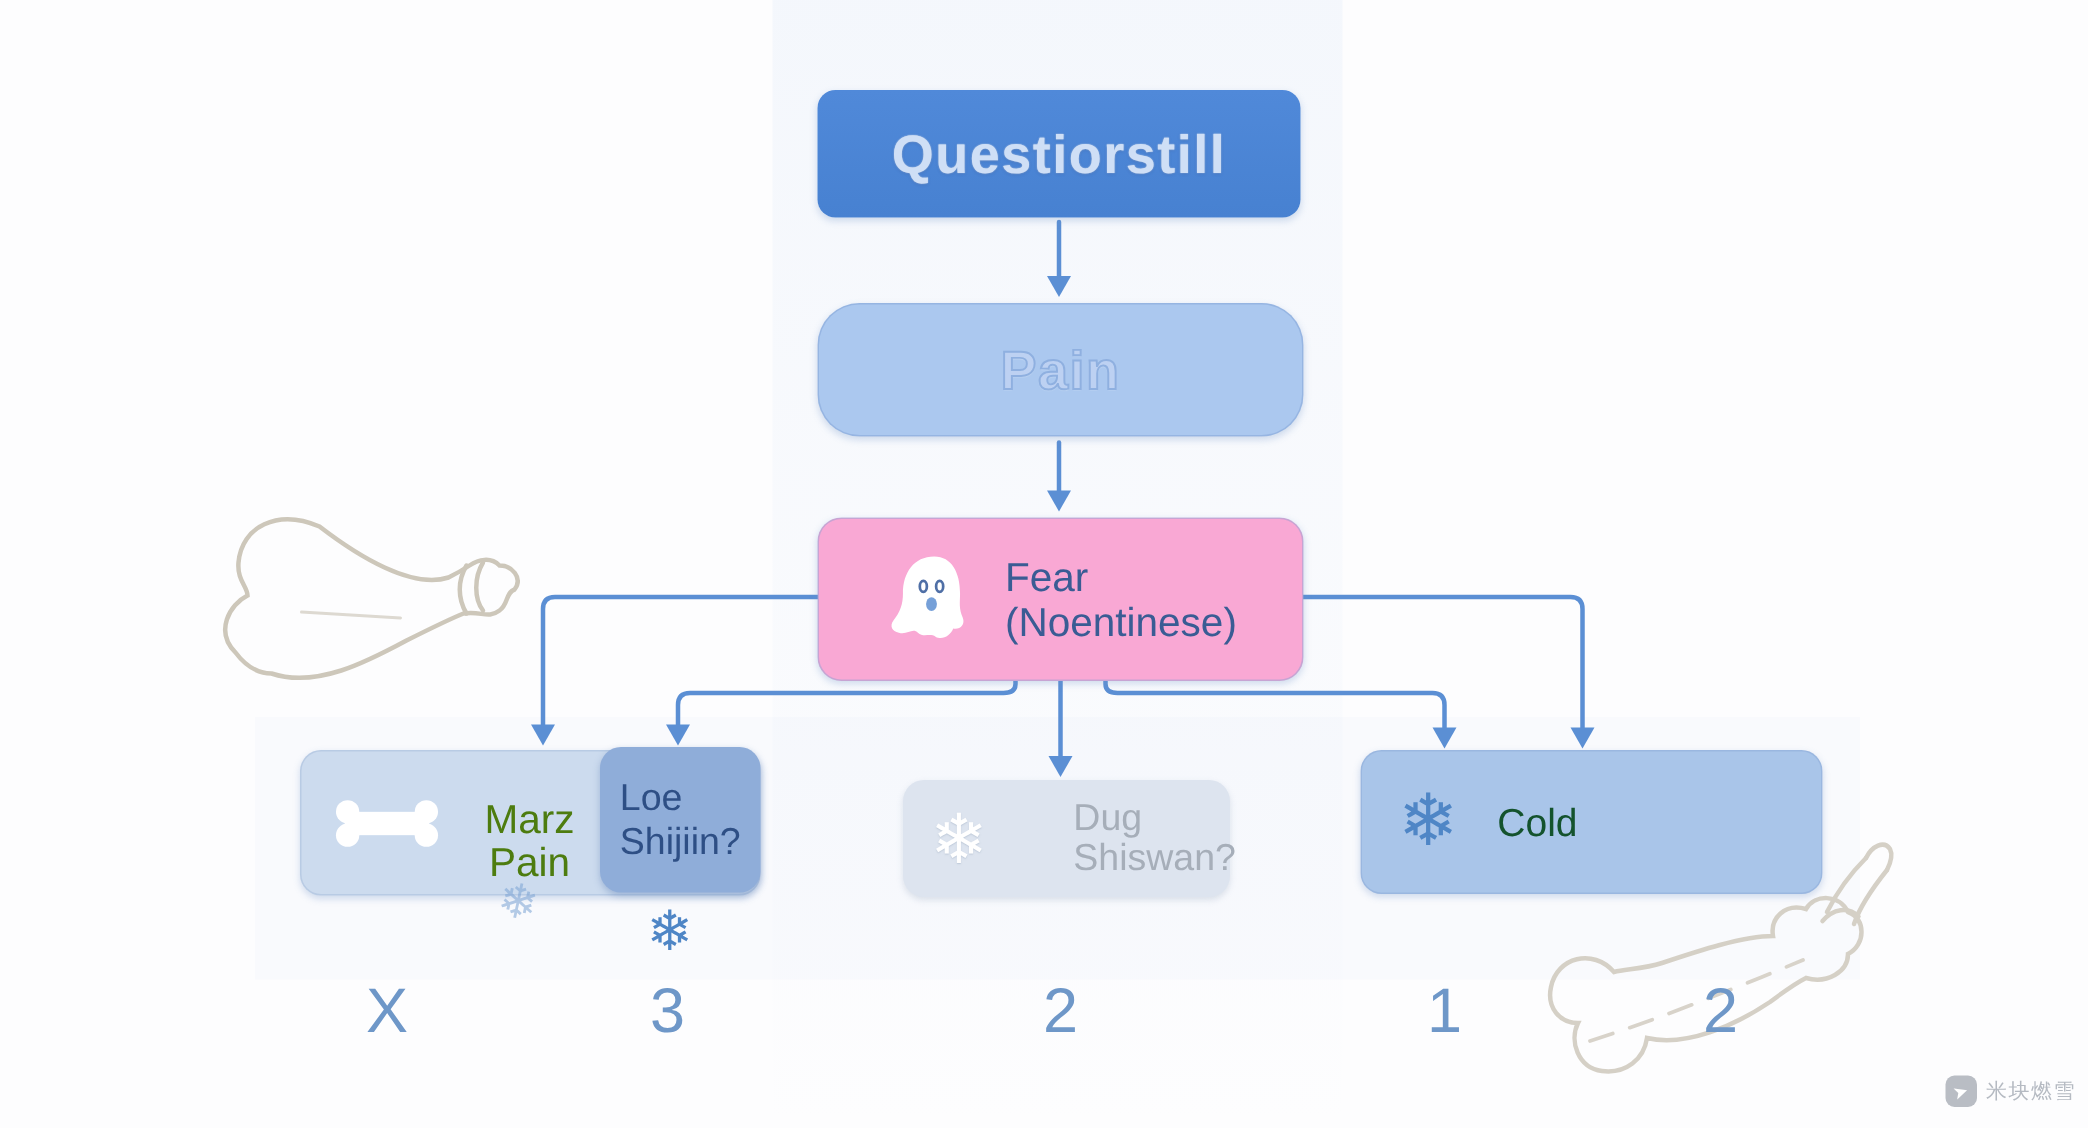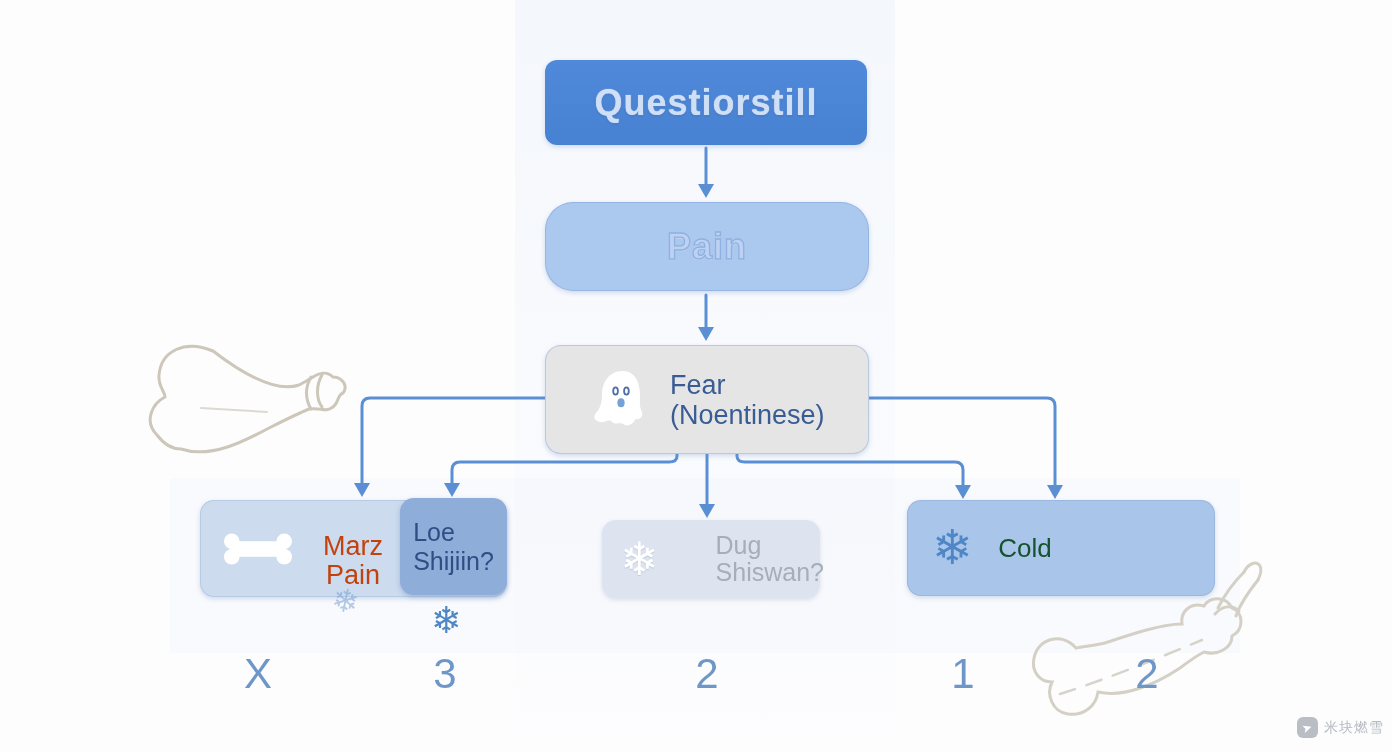--- a/index.html
+++ b/index.html
@@ -24,29 +24,29 @@
     text-shadow:0 1px 2px rgba(50,90,160,.45), 0 0 1px #e8f0fb;}
 
   
   .pain-node{left:545px;top:202px;width:322px;height:87px;border-radius:28px;
     background:#abc8ef;border:1px solid rgba(125,158,210,.45);}
   .pain-node .label{font-size:36px;font-weight:700;color:#bdd1f2;letter-spacing:1px;
     -webkit-text-stroke:1.3px #8fb0e0;text-shadow:0 1px 1px rgba(255,255,255,.55);}
 
   
   .fear-node{left:545px;top:345px;width:322px;height:107px;border-radius:16px;
-    background:#e5e5e5;border:1px solid rgba(125,158,210,.40);}
+    background:#f9a8d4;border:1px solid rgba(125,158,210,.40);}
   .fear-node .ctr{justify-content:flex-start;padding-left:46px;gap:20px;}
   .fear-text{font-size:27px;line-height:30px;color:#3a5c94;}
 
   
   .marz-node{left:200px;top:500px;width:305px;height:95px;background:#ccdbee;
     border:1px solid rgba(140,165,205,.30);}
   .marz-node .ctr{justify-content:flex-start;padding-left:22px;gap:30px;}
-  .marz-text{font-size:27px;line-height:29px;color:#c2410c;text-align:center;margin-top:24px;}
+  .marz-text{font-size:27px;line-height:29px;color:#4d7c0f;text-align:center;margin-top:24px;}
 
   .loe-node{left:400px;top:498px;width:107px;height:97px;background:#8fadd9;
     box-shadow:0 2px 5px rgba(90,125,180,.40);}
   .loe-text{font-size:25px;line-height:29px;color:#2e4f85;text-align:left;}
 
   .dug-node{left:602px;top:520px;width:218px;height:78px;background:#dde4ef;
     box-shadow:0 2px 4px rgba(150,165,190,.30);}
   .dug-node .ctr{justify-content:flex-start;padding-left:18px;gap:18px;}
   .dug-text{font-size:25px;line-height:27px;color:#a6aeb9;margin-left:39px;}
 

